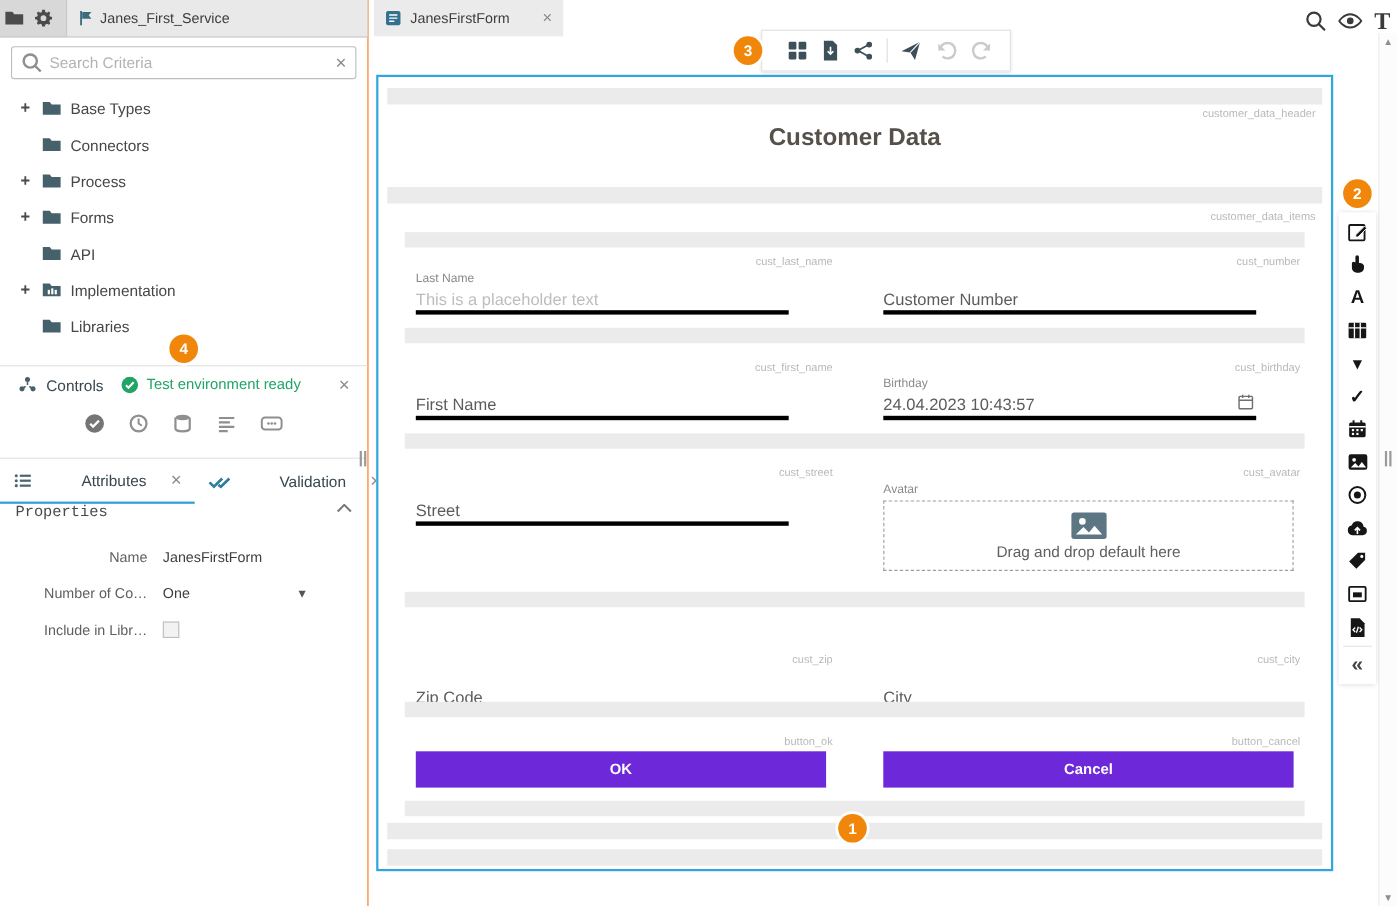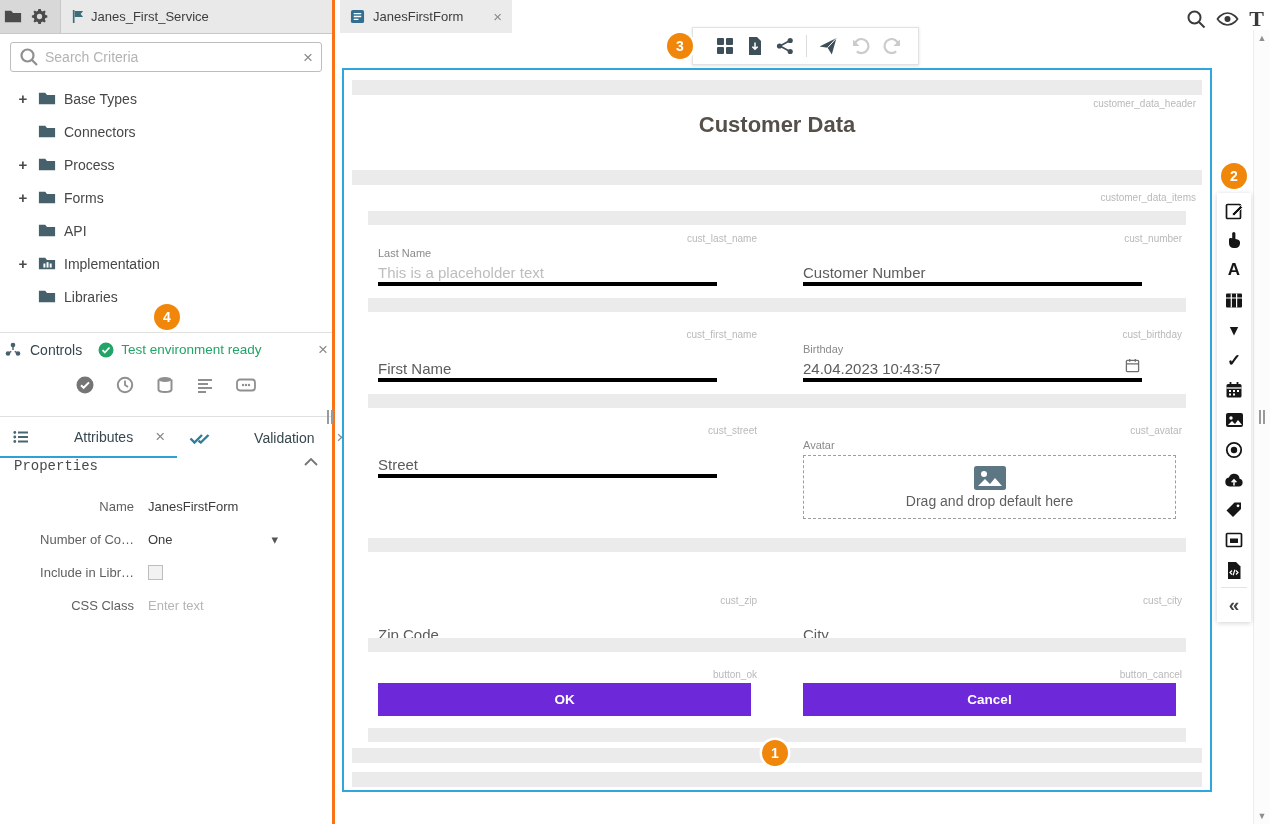--- a/index.html
+++ b/index.html
@@ -10,40 +10,40 @@
   .badge { position:absolute; width:26px; height:26px; border-radius:50%;
     background:#f0860a; color:#fff; font-weight:bold; font-size:14px;
     display:flex; align-items:center; justify-content:center;
     box-shadow:0 0 0 2.5px #fff; z-index:40; }
   .xbtn { color:#8a8a8a; font-size:17px; line-height:1; cursor:pointer; }
   .splitter { position:absolute; width:8px; height:14px; z-index:30; display:flex; gap:2px; }
   .splitter i { display:block; width:2px; height:100%; background:#9a9a9a; }
 
   
   .left-panel { position:absolute; left:0; top:0; width:335px; height:824px;
-    background:#fff; border-right:3px solid #f97316; }
+    background:#fff; border-right:1px solid #f97316; }
   .lp-header { height:34px; background:#d8d8d8; border-bottom:1px solid #c8c8c8;
     display:flex; align-items:center; }
   .lp-header .hicon { width:26px; display:flex; justify-content:center; cursor:pointer; }
   .service-tab { margin-left:8px; align-self:stretch; flex:1; background:#e9e9e9;
     display:flex; align-items:center; gap:7px; padding:0 10px; font-size:13px; color:#3d3d3d;
     border-left:1px solid #c8c8c8; cursor:pointer; }
   .searchbox { margin:8px 10px 6px 10px; height:30px; border:1px solid #bdbdbd; border-radius:3px;
     display:flex; align-items:center; padding:0 8px; gap:6px; }
   .searchbox input { flex:1; border:none; outline:none; font-size:14px; color:#555;
     font-family:inherit; background:transparent; }
   .searchbox input::placeholder { color:#b3b3b3; }
   .tree { padding-top:4px; }
   .tree-row { height:33px; display:flex; align-items:center; cursor:pointer; }
   .expander { width:22px; margin-left:12px; text-align:center; font-size:15px;
     font-weight:bold; color:#4a4a4a; }
   .ficon { width:26px; display:flex; justify-content:center; }
   .tlabel { font-size:14px; color:#474747; margin-left:4px; }
   .hdivider { height:1px; background:#e0e0e0; margin-top:19px; }
-  .controls-head { height:33px; display:flex; align-items:center; padding:0 4px; }
+  .controls-head { height:33px; display:flex; align-items:center; padding:0 16px; }
   .controls-title { font-size:14px; color:#37474f; margin-left:8px; }
   .env-status { display:flex; align-items:center; gap:7px; margin-left:16px; }
   .env-status .txt { font-size:13.5px; color:#21a567; }
   .controls-head .xbtn { margin-left:auto; }
   .controls-icons { height:38px; display:flex; align-items:center; justify-content:center; gap:20px; }
   .controls-icons .cicon { cursor:pointer; display:flex; }
   .panel-tabs { margin-top:12px; border-top:1px solid #e0e0e0; height:42px;
     display:flex; align-items:stretch; }
   .ptab { display:flex; align-items:center; gap:8px; padding:0 12px; cursor:pointer; }
   .ptab .lbl { font-size:14px; color:#37474f;margin-left:36px; }
@@ -330,26 +330,20 @@
         <span class="dd">▾</span>
       </span>
     </span>
   </div>
   <div class="prow">
     <span class="plabel">Include in Libr…</span>
     <span class="pvalue">
         <span class="pcheck"></span>
       </span>
   </div>
-  <div class="prow">
-    <span class="plabel">CSS Class</span>
-    <span class="pvalue">
-        <input class="pinput" placeholder="Enter text" style="">
-      </span>
-  </div>
 </div>
 
 <div class="splitter" style="left:327px; top:410px;">
     <i></i>
     <i></i>
   </div>
 
 <div class="main-tab">
   <span style="display:flex">
     <svg width="15" height="15" viewBox="0 0 16 16">

